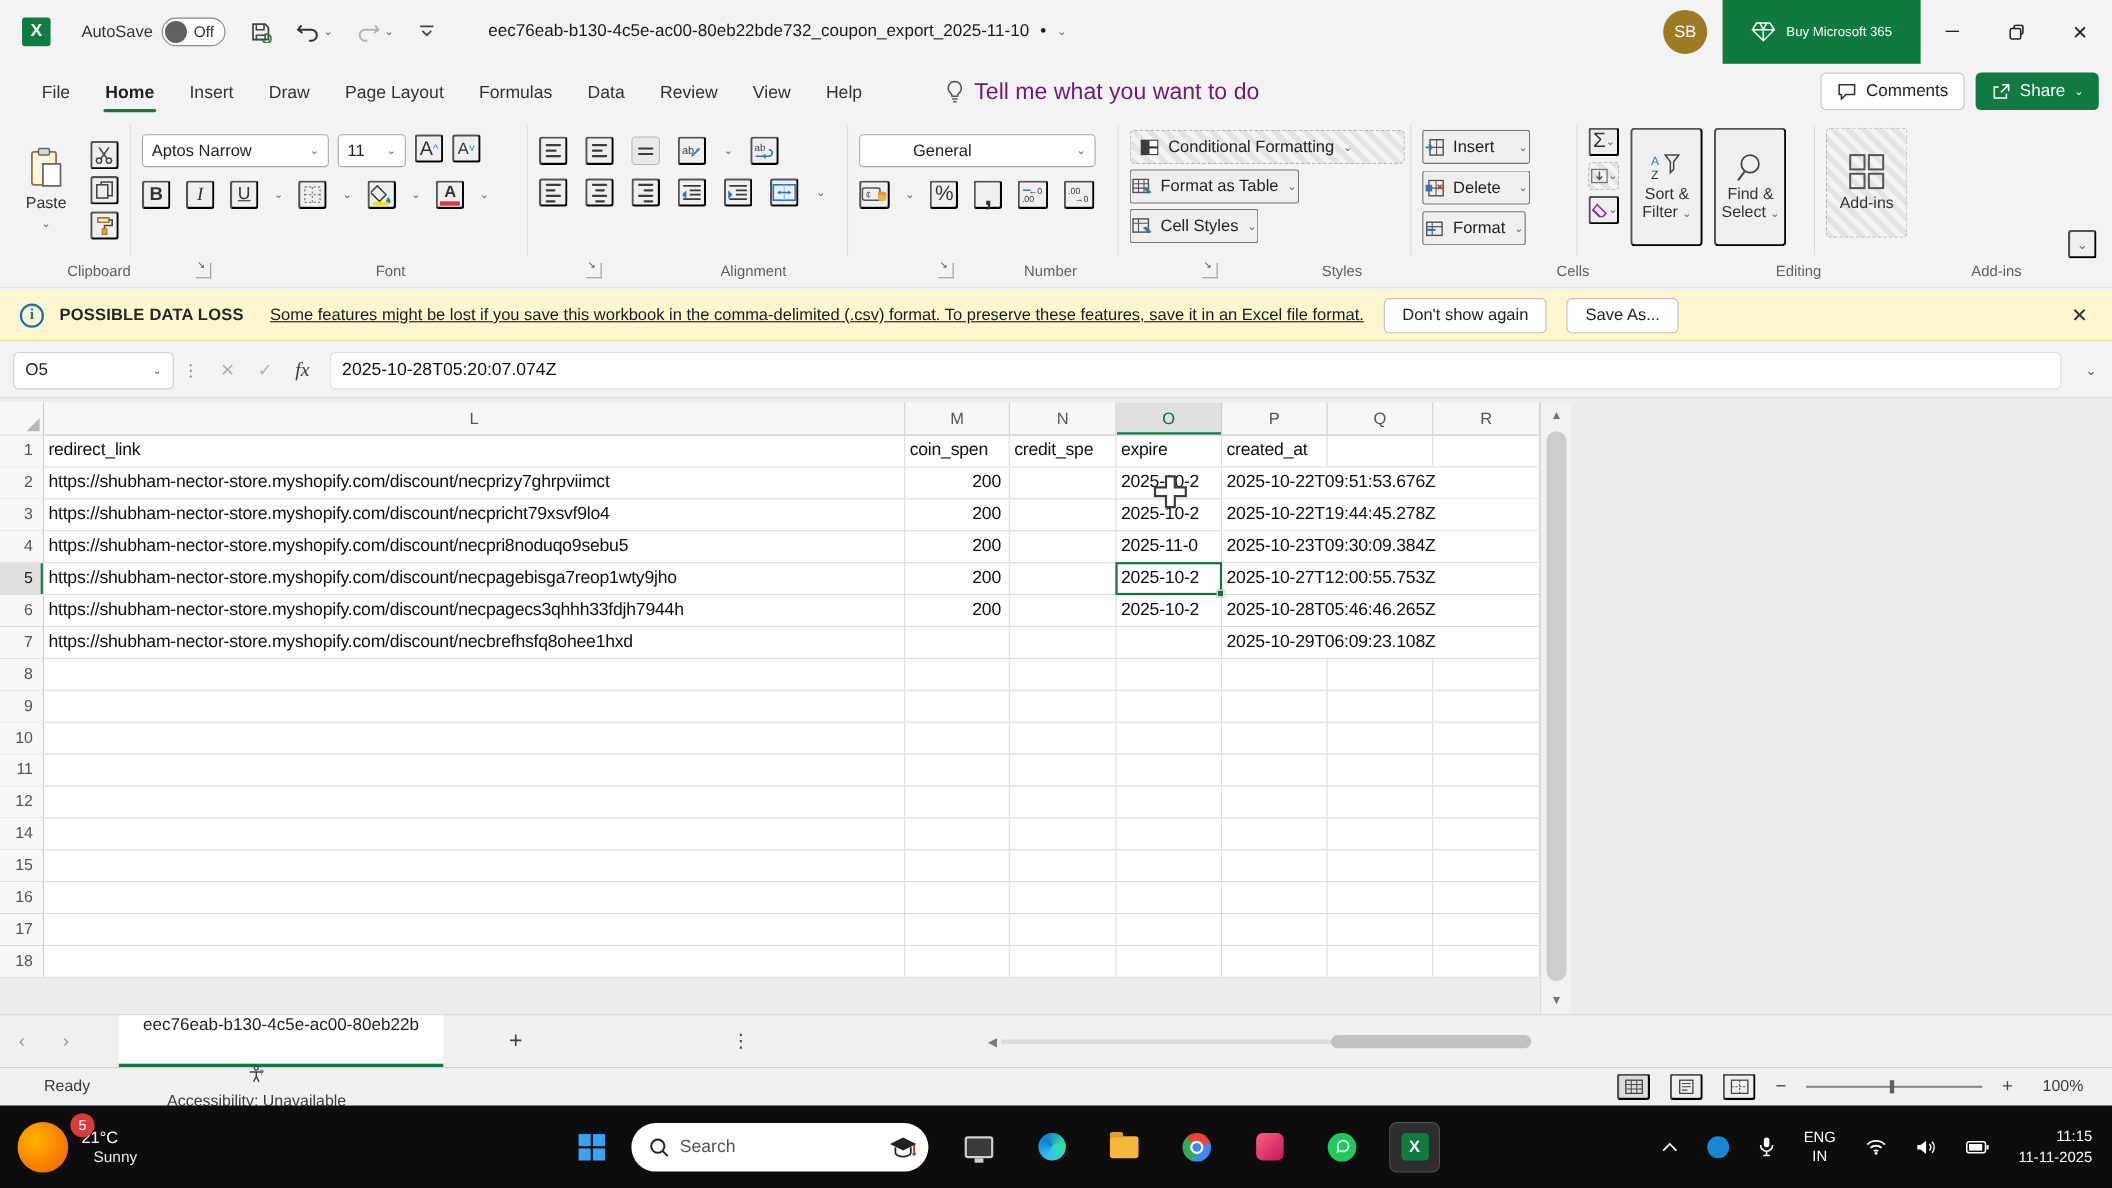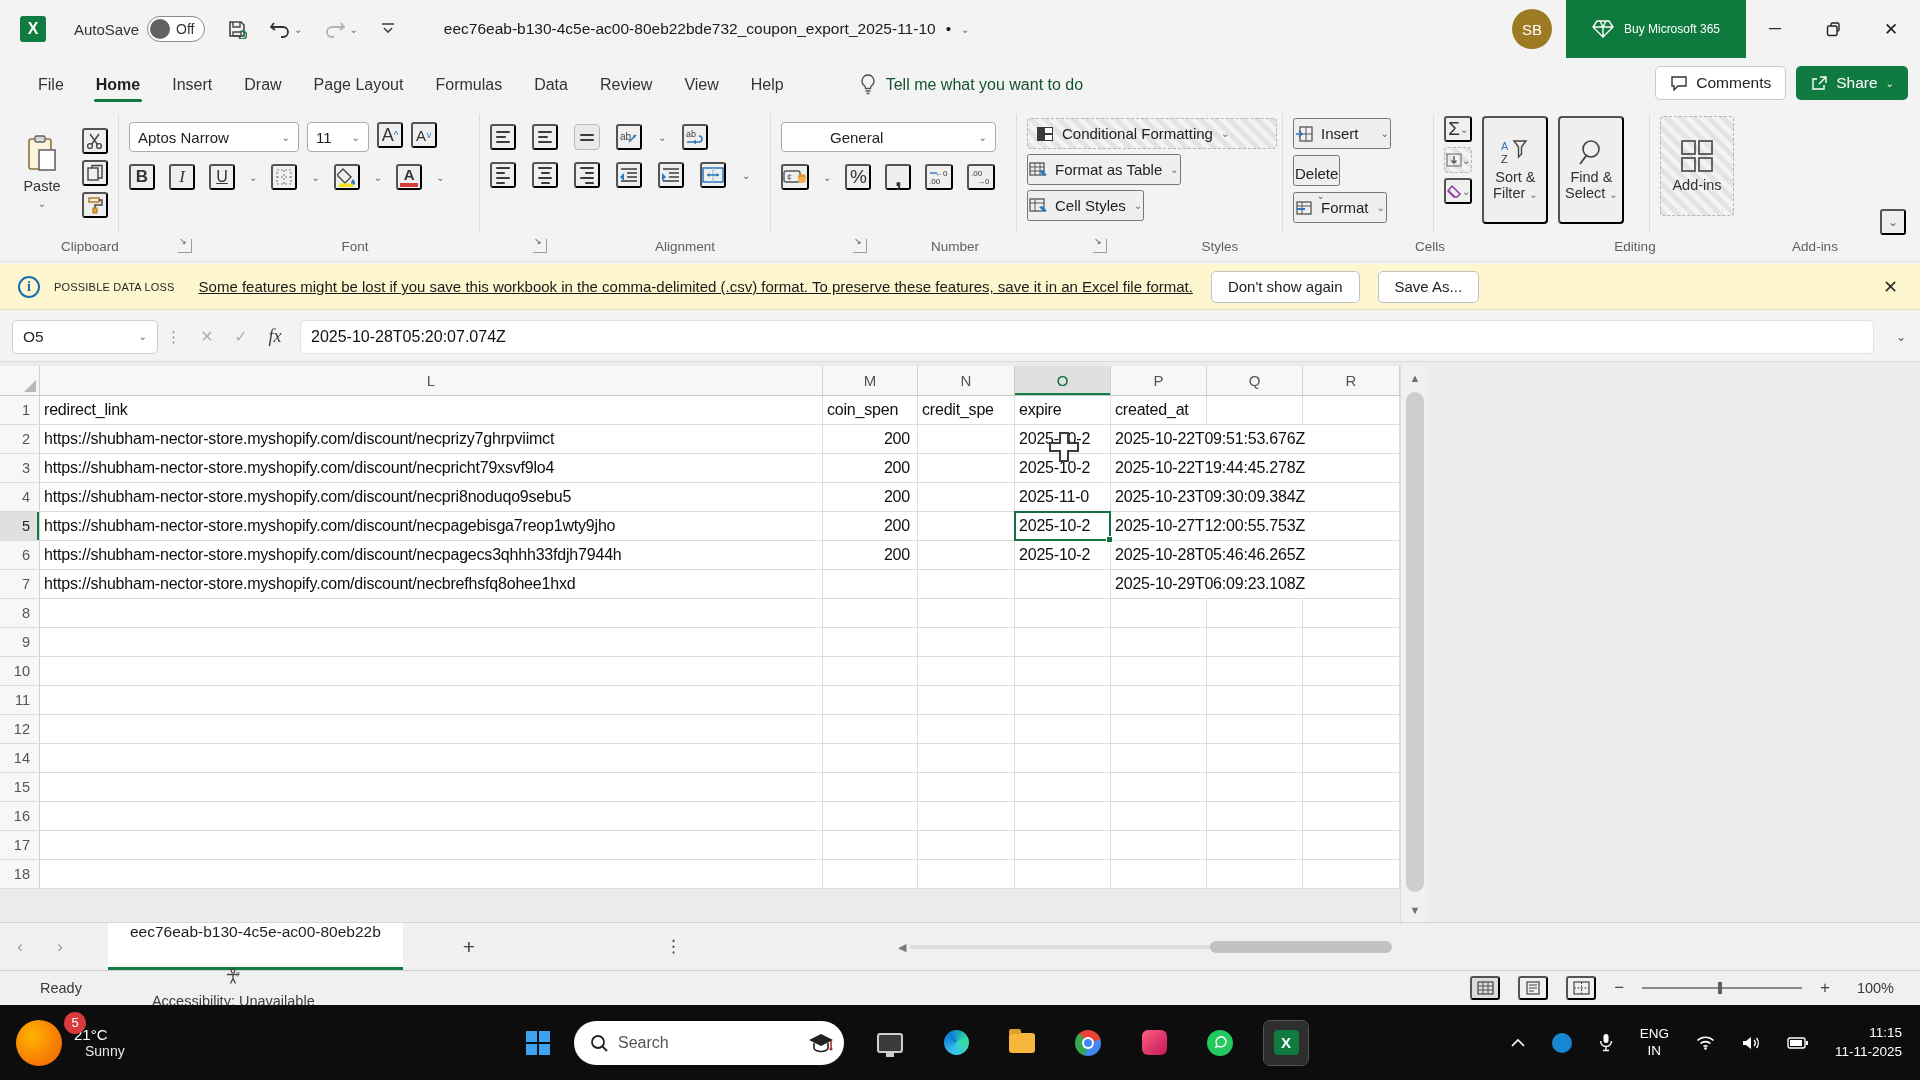--- a/index.html
+++ b/index.html
@@ -21,21 +21,21 @@
   .tb-right { margin-left:auto; display:flex; align-items:center; height:100%; }
   .avatar { width:40px; height:40px; border-radius:50%; background:#9c7b23; color:#fff; font-size:15px; display:flex; align-items:center; justify-content:center; margin-right:14px; }
   .buy { height:58px; background:#0e7a3d; color:#fff; border:none; font-size:12px; padding:0 26px; display:flex; align-items:center; gap:10px; }
   .winctl { width:58px; height:58px; display:flex; align-items:center; justify-content:center; font-size:17px; color:#222; background:none; border:none; }
 
   
   #menurow { left:0; top:58px; width:1920px; height:48px; display:flex; align-items:flex-end; }
   .rtab { font-size:16px; color:#333; padding:10px 16px 12px; position:relative; cursor:default; }
   .rtab.active { font-weight:bold; color:#1f1f1f; }
   .rtab.active::after { content:""; position:absolute; left:14px; right:14px; bottom:4px; height:3px; background:#0f7b40; border-radius:2px; }
-  #tellme { display:flex; align-items:center; gap:10px; margin-left:60px; padding-bottom:10px; color:#14532d; font-size:16px; }
+  #tellme { display:flex; align-items:center; gap:10px; margin-left:60px; padding-bottom:10px; color:#701a75; font-size:21px; }
   .bulb { width:16px; height:22px; }
   #menuright { margin-left:auto; display:flex; align-items:center; gap:10px; padding:0 12px 6px 0; }
   .comments-btn { background:#fff; border:1px solid #c8c8c8; border-radius:5px; height:34px; padding:0 14px; font-size:15.5px; color:#222; display:flex; align-items:center; gap:8px; }
   .share-btn { background:#0f7b40; border:none; border-radius:5px; height:34px; padding:0 14px; font-size:15.5px; color:#fff; display:flex; align-items:center; gap:8px; }
 
   
   #ribbon { left:0; top:106px; width:1920px; height:156px; background:#f3f3f3; border-bottom:1px solid #e0e0e0; }
   .rb-inner { position:absolute; left:0; top:0; right:0; bottom:22px; display:flex; }
   .group { position:relative; height:100%; padding:6px 10px 0; }
   .gdiv { width:1px; background:#dcdcdc; height:118px; margin-top:8px; }
@@ -50,21 +50,21 @@
   .hatch { background:repeating-linear-gradient(45deg, rgba(120,120,120,.12) 0 5px, rgba(255,255,255,0) 5px 10px); border:1px dashed #b5b5b5; border-radius:4px; }
   .stackbtn { display:flex; align-items:center; gap:8px; height:31px; font-size:15px; color:#222; }
   .u-b { font-weight:bold; font-size:17px; } .u-i { font-style:italic; font-family:"Liberation Serif",serif; font-size:17px; } .u-u { text-decoration:underline; font-size:16px; }
   .lines { display:inline-flex; flex-direction:column; gap:3px; }
   .lines i { display:block; height:2px; background:#3b3b3b; border-radius:1px; }
   svg.ic { display:block; }
 
   
   #warnbar { left:0; top:264px; width:1920px; height:46px; background:#fdf6cf; display:flex; align-items:center; border-bottom:1px solid #e8e0ae; }
   .info-ic { width:22px; height:22px; border-radius:50%; border:2px solid #1b6fae; color:#1b6fae; font-size:14px; font-weight:bold; display:flex; align-items:center; justify-content:center; margin:0 14px 0 18px; font-family:"Liberation Serif",serif; }
-  #warn-title { font-weight:normal; font-size:11px; letter-spacing:.2px; margin-right:24px; white-space:nowrap; }
+  #warn-title { font-weight:bold; font-size:15px; letter-spacing:.2px; margin-right:24px; white-space:nowrap; }
   #warn-msg { font-size:15px; text-decoration:underline; color:#1a1a1a; white-space:nowrap; }
   .warn-btn { background:#fff; border:1px solid #c2c2c2; border-radius:5px; height:32px; padding:0 16px; font-size:15px; color:#222; margin-left:18px; white-space:nowrap; }
   #warn-close { margin-left:auto; margin-right:22px; background:none; border:none; font-size:18px; color:#333; }
 
   
   #formulabar { left:0; top:312px; width:1920px; height:50px; background:#f3f3f3; display:flex; align-items:center; border-bottom:1px solid #dadada; }
   #namebox { width:146px; height:34px; margin-left:12px; background:#fff; border:1px solid #cfcfcf; border-radius:5px; display:flex; align-items:center; padding:0 10px; font-size:15.5px; justify-content:space-between; }
   .grip { color:#8a8a8a; font-size:15px; margin:0 8px; letter-spacing:1px; }
   .fb-ic { background:none; border:none; font-size:16px; color:#b0b0b0; width:34px; }
   .fx { font-family:"Liberation Serif",serif; font-style:italic; font-size:18px; color:#3c3c3c; }
@@ -483,21 +483,21 @@
     <div class="group" style="width:150px; padding-top:12px;">
       <button class="stackbtn">
         <svg class="ic" width="18" height="16" viewBox="0 0 18 16">
             <rect x="5" y="1" width="12" height="14" fill="none" stroke="#555" stroke-width="1.3"></rect>
             <path d="M11 1v14M5 8h12" stroke="#555" stroke-width="1"></path>
             <path d="M1 8h5M4 5l3 3-3 3" fill="none" stroke="#2b77c0" stroke-width="1.5"></path>
           </svg>
         <span>Insert</span>
           <span class="chev" style="margin-left:14px;">⌄</span>
       </button>
-      <button class="stackbtn" style="margin-top:6px;flex-direction:column;">
+      <button class="stackbtn" style="margin-top:6px;">
         <svg class="ic" width="18" height="16" viewBox="0 0 18 16">
             <rect x="4" y="1" width="13" height="14" fill="none" stroke="#555" stroke-width="1.3"></rect>
             <path d="M10.5 1v14M4 8h13" stroke="#555" stroke-width="1"></path>
             <rect x="1" y="5" width="6" height="6" fill="#2b77c0"></rect>
             <path d="M12 5l4 4M16 5l-4 4" stroke="#d83b3b" stroke-width="1.6"></path>
           </svg>
         <span>Delete</span>
           <span class="chev" style="margin-left:8px;">⌄</span>
       </button>
       <button class="stackbtn" style="margin-top:6px;">

